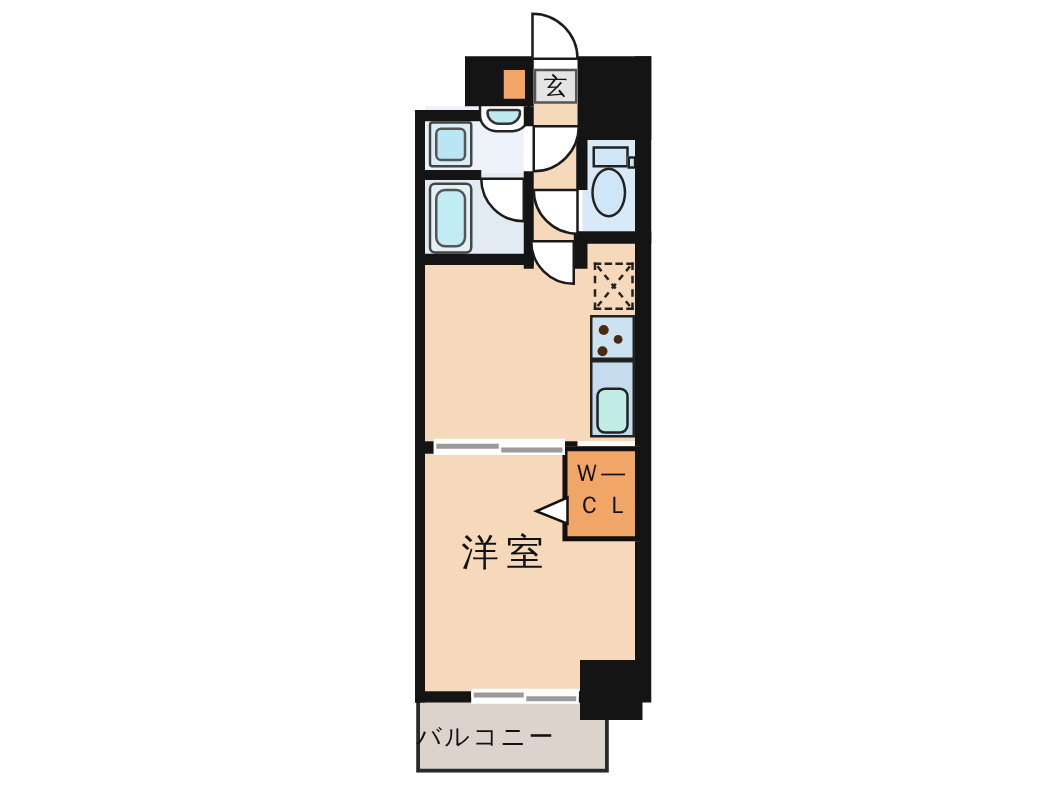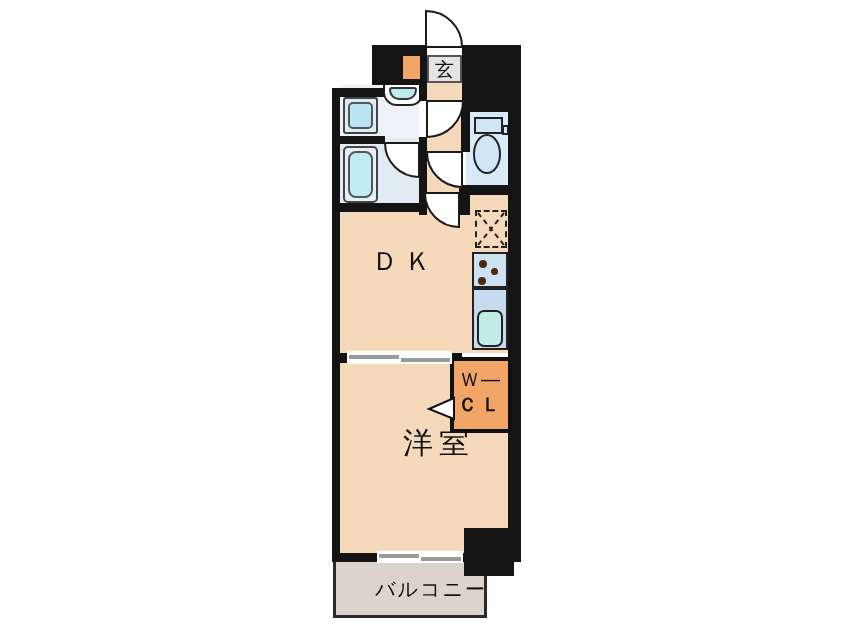--- a/index.html
+++ b/index.html
@@ -77,21 +77,21 @@
   <div class="abs wall" style="left:332px;top:553px;width:45px;height:9px;z-index:4;"></div>
   <div class="abs wall" style="left:463px;top:553px;width:45px;height:9px;z-index:4;"></div>
   <div class="abs wall" style="left:464px;top:528px;width:50px;height:48px;z-index:4;"></div>
 
   <div class="abs center" style="left:427px;top:55px;width:35px;height:28px;z-index:5;background:#e4e4e4;border:2px solid #555;">
     <span class="label" style="font-size:19px;font-weight:500;">玄</span>
   </div>
   <div class="abs" style="left:403px;top:56px;width:17px;height:23px;z-index:5;background:#f1a566;"></div>
   <div class="abs" style="left:450px;top:357px;width:62px;height:76px;z-index:5;background:#f1a566;border:4px solid #111;">
     <div class="label" style="position:absolute;left:0;top:9px;width:100%;text-align:center;font-size:19px;letter-spacing:2px;">Ｗ―</div>
-    <div class="label" style="position:absolute;left:0;top:34px;width:100%;text-align:center;font-size:19px;letter-spacing:4px;font-weight:bold;">ＣＬ</div>
+    <div class="label" style="position:absolute;left:0;top:34px;width:100%;text-align:right;font-size:19px;letter-spacing:4px;">ＣＬ</div>
   </div>
 
   <svg width="846" height="634" viewBox="0 0 846 634" style="z-index:6;">
     <path d="M426,47 L426,11 A36 36 0 0 1 462,47 Z" fill="#ffffff" stroke="#1a1a1a" stroke-width="2"></path>
     <path d="M427,101 L427,137 A36 36 0 0 0 463,101 Z" fill="#ffffff" stroke="#1a1a1a" stroke-width="2"></path>
     <path d="M462,152 L462,187 A35 35 0 0 1 427,152 Z" fill="#ffffff" stroke="#1a1a1a" stroke-width="2"></path>
     <path d="M419,143 L419,177 A34 34 0 0 1 385,143 Z" fill="#ffffff" stroke="#1a1a1a" stroke-width="2"></path>
     <path d="M459,193 L459,227 A34 34 0 0 1 425,193 Z" fill="#ffffff" stroke="#1a1a1a" stroke-width="2"></path>
     <path d="M429,409 L454,398 L454,419 Z" fill="#ffffff" stroke="#111111" stroke-width="2"></path>
   </svg>
@@ -99,19 +99,18 @@
   <div class="abs" style="left:347px;top:351px;width:105px;height:13px;z-index:6;background:#ffffff;">
     <div class="abs greybar" style="left:2px;top:4px;width:50px;height:4px;"></div>
     <div class="abs greybar" style="left:54px;top:7px;width:49px;height:4px;"></div>
   </div>
 
   <div class="abs" style="left:377px;top:551px;width:86px;height:12px;z-index:6;background:#ffffff;">
     <div class="abs greybar" style="left:2px;top:3px;width:40px;height:4px;"></div>
     <div class="abs greybar" style="left:44px;top:6px;width:40px;height:4px;"></div>
   </div>
 
-  <div class="abs label" style="left:340px;top:248px;width:130px;text-align:center;font-size:26px;letter-spacing:7px;z-index:7;">ＤＫ</div>
 
-  <div class="abs label" style="left:335px;top:428px;width:140px;text-align:right;font-size:30px;letter-spacing:6px;z-index:7;">洋室</div>
+  <div class="abs label" style="left:335px;top:428px;width:140px;text-align:center;font-size:30px;letter-spacing:6px;z-index:7;">洋室</div>
 
-  <div class="abs label" style="left:333px;top:579px;width:154px;text-align:right;font-size:20px;letter-spacing:2px;z-index:7;">バルコニー</div>
+  <div class="abs label" style="left:333px;top:579px;width:154px;text-align:left;font-size:20px;letter-spacing:2px;z-index:7;">バルコニー</div>
 
 </div>
 
 </body></html>

